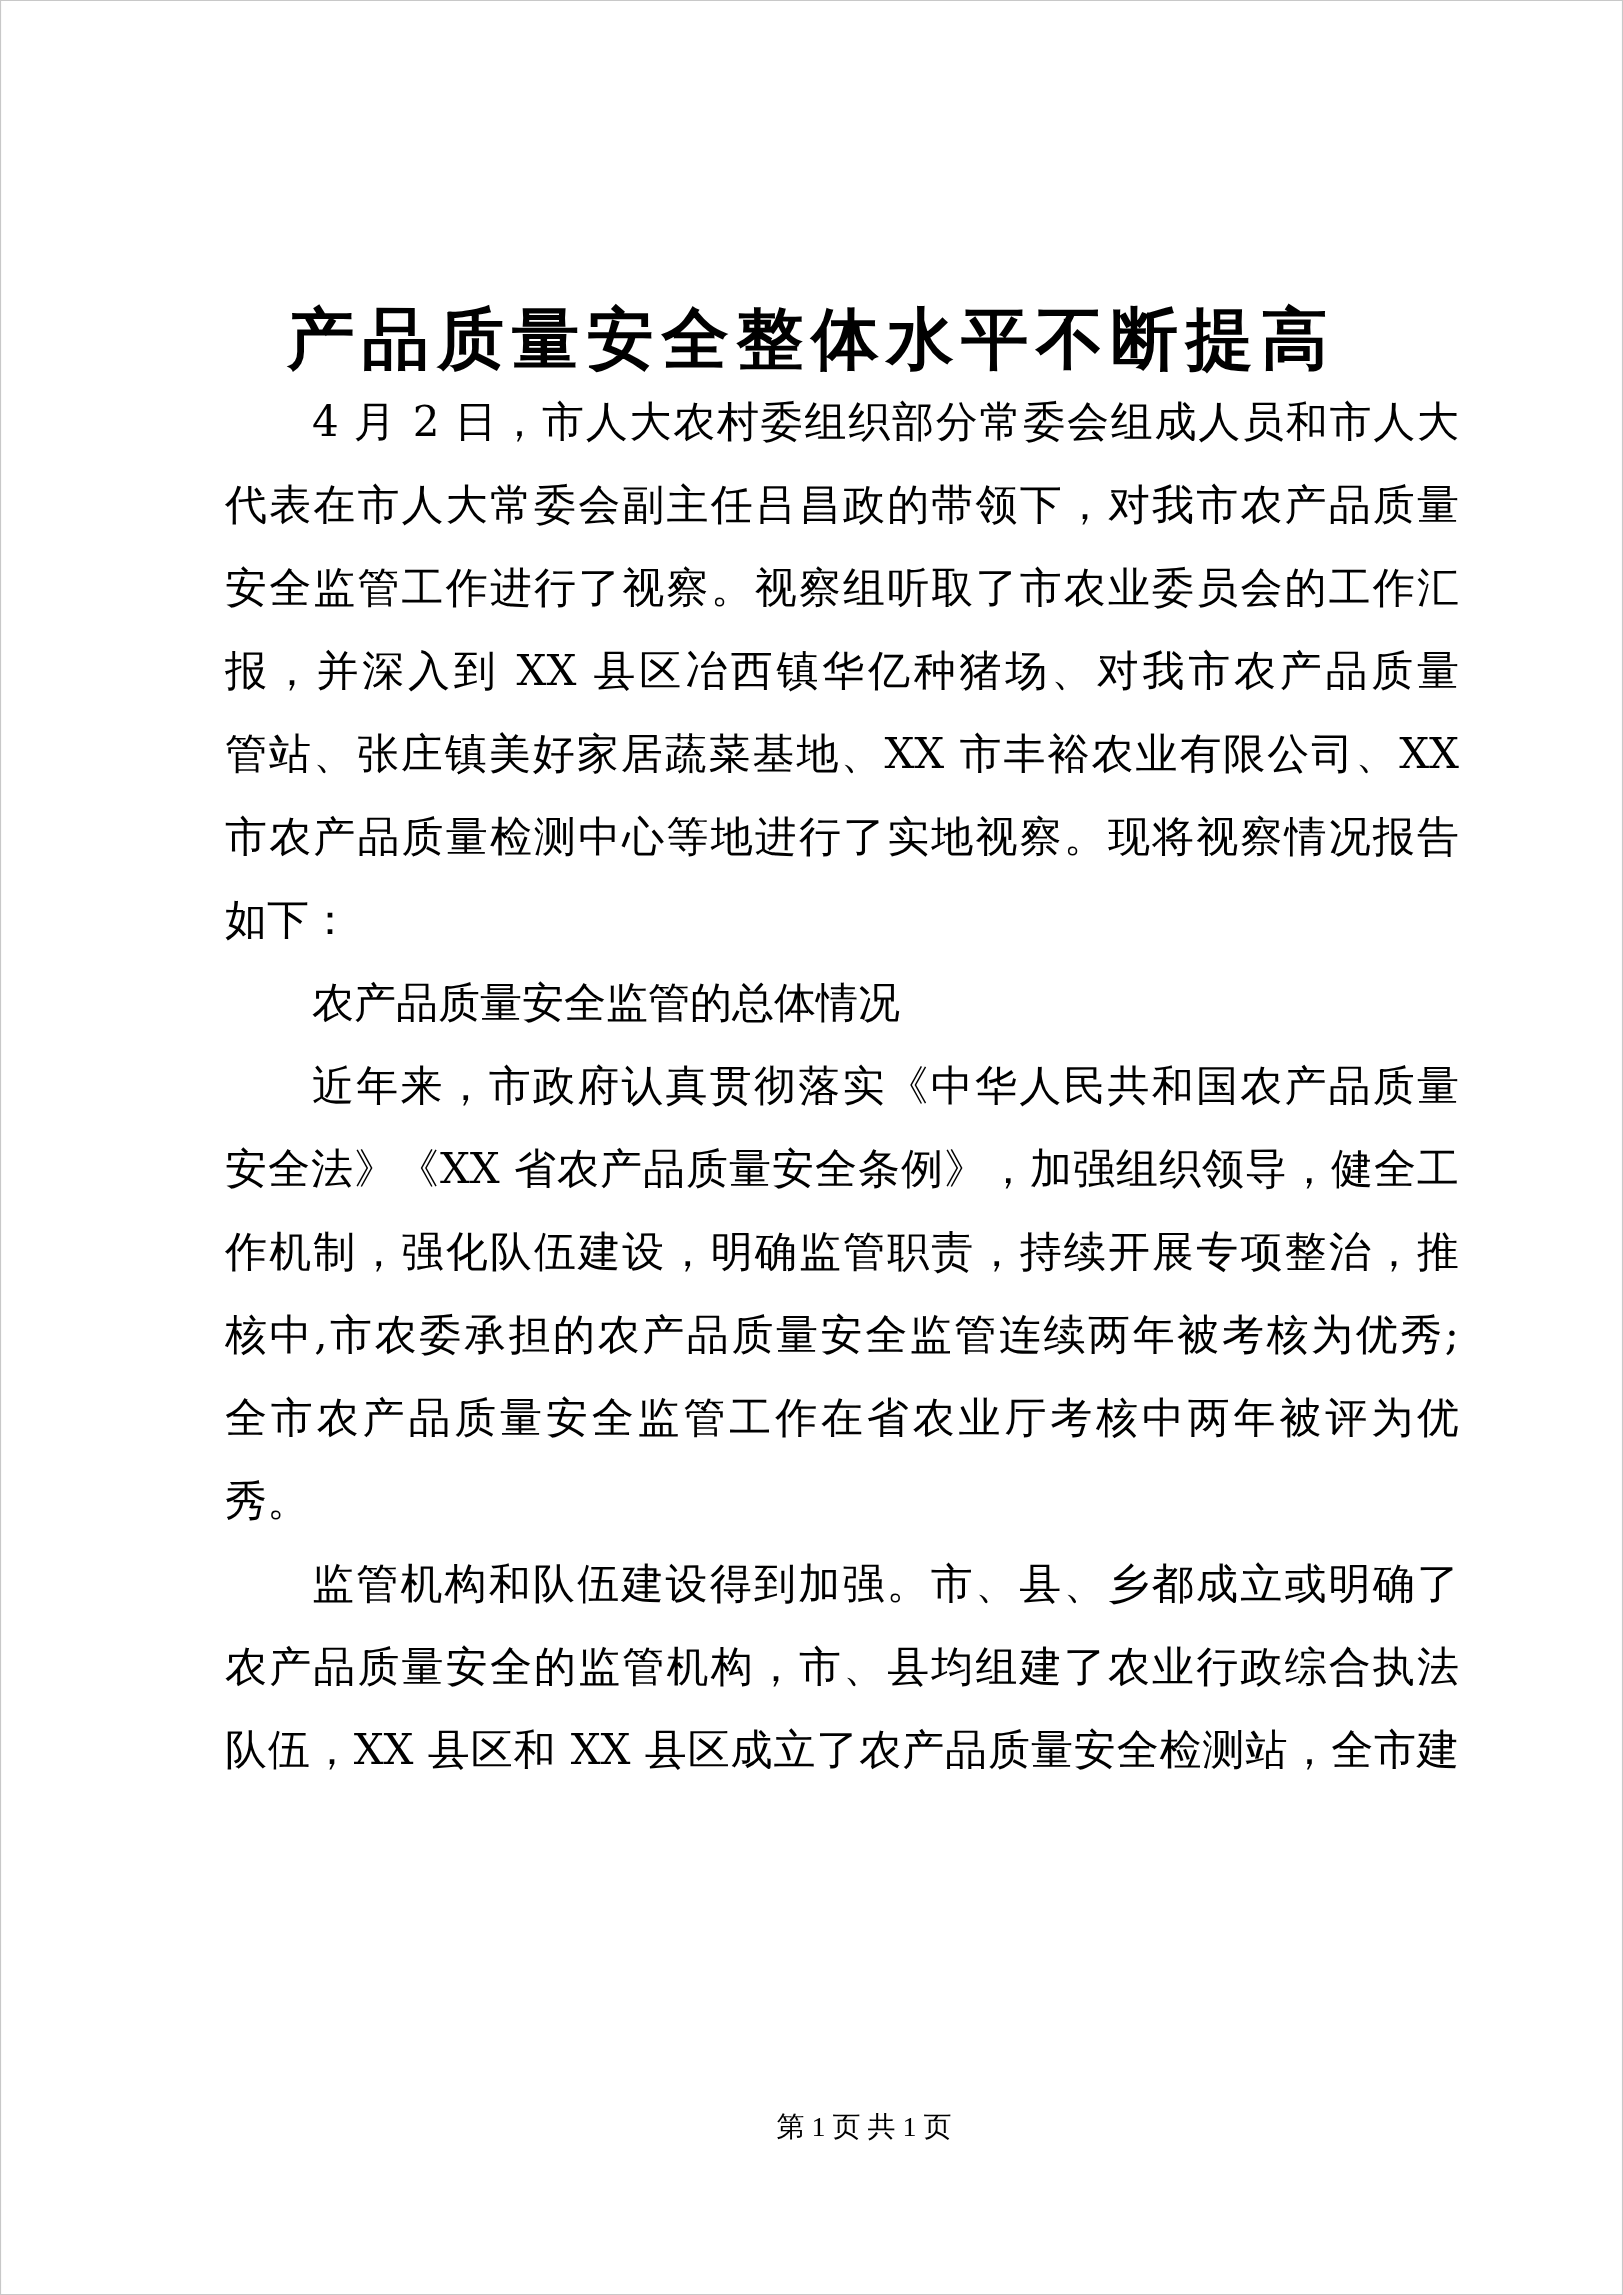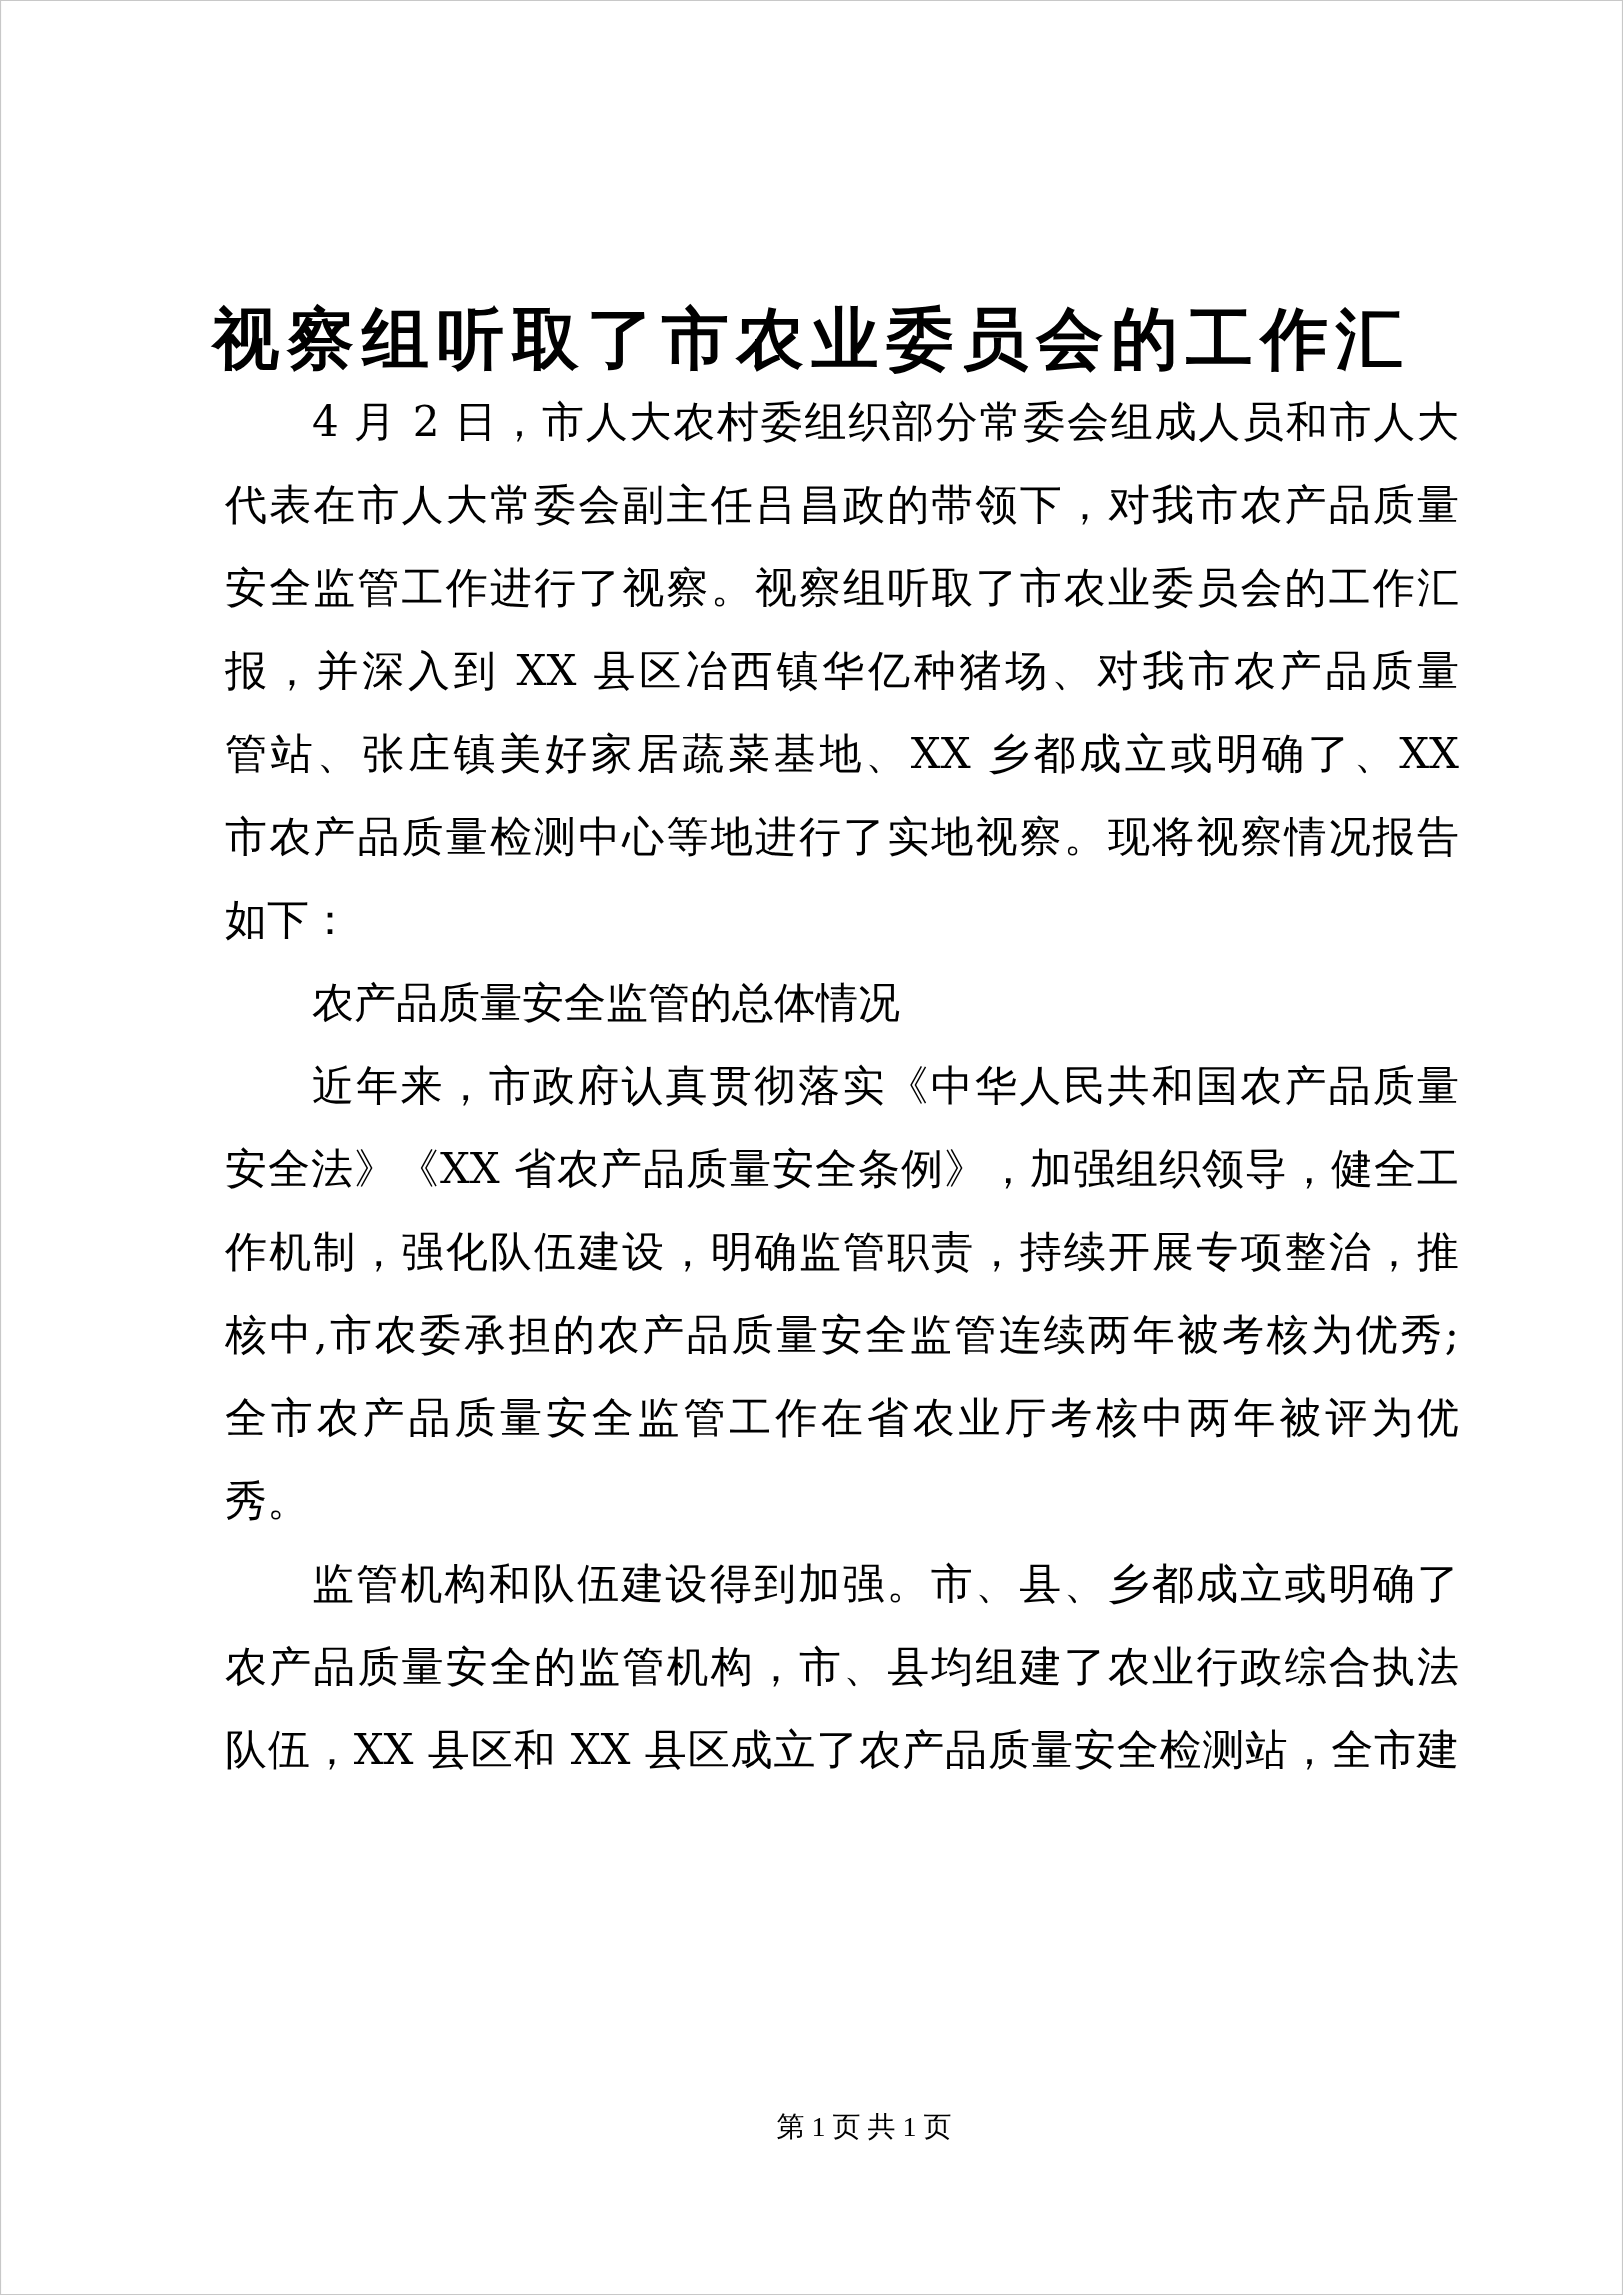--- a/index.html
+++ b/index.html
@@ -49,28 +49,28 @@
     font-size:28px;
     line-height:34px;
     font-family:Liberation Serif, serif;
   }
 </style>
 </head>
 <body>
 
 <div class="page">
 
-  <div class="doc-title">视察组听取了市农业委员会的工作汇</div>
+  <div class="doc-title">产品质量安全整体水平不断提高</div>
 
   <div class="doc-body">
     <div class="bl jst ind">4 月 2 日，市人大农村委组织部分常委会组成人员和市人大</div>
     <div class="bl jst">代表在市人大常委会副主任吕昌政的带领下，对我市农产品质量</div>
     <div class="bl jst">安全监管工作进行了视察。视察组听取了市农业委员会的工作汇</div>
     <div class="bl jst">报，并深入到 XX 县区冶西镇华亿种猪场、对我市农产品质量</div>
-    <div class="bl jst">管站、张庄镇美好家居蔬菜基地、XX 乡都成立或明确了、XX</div>
+    <div class="bl jst">管站、张庄镇美好家居蔬菜基地、XX 市丰裕农业有限公司、XX</div>
     <div class="bl jst">市农产品质量检测中心等地进行了实地视察。现将视察情况报告</div>
     <div class="bl">如下：</div>
     <div class="bl ind">农产品质量安全监管的总体情况</div>
     <div class="bl jst ind">近年来，市政府认真贯彻落实《中华人民共和国农产品质量</div>
     <div class="bl jst">安全法》《XX 省农产品质量安全条例》，加强组织领导，健全工</div>
     <div class="bl jst">作机制，强化队伍建设，明确监管职责，持续开展专项整治，推</div>
     <div class="bl jst">核中,市农委承担的农产品质量安全监管连续两年被考核为优秀;</div>
     <div class="bl jst">全市农产品质量安全监管工作在省农业厅考核中两年被评为优</div>
     <div class="bl">秀。</div>
     <div class="bl jst ind">监管机构和队伍建设得到加强。市、县、乡都成立或明确了</div>

